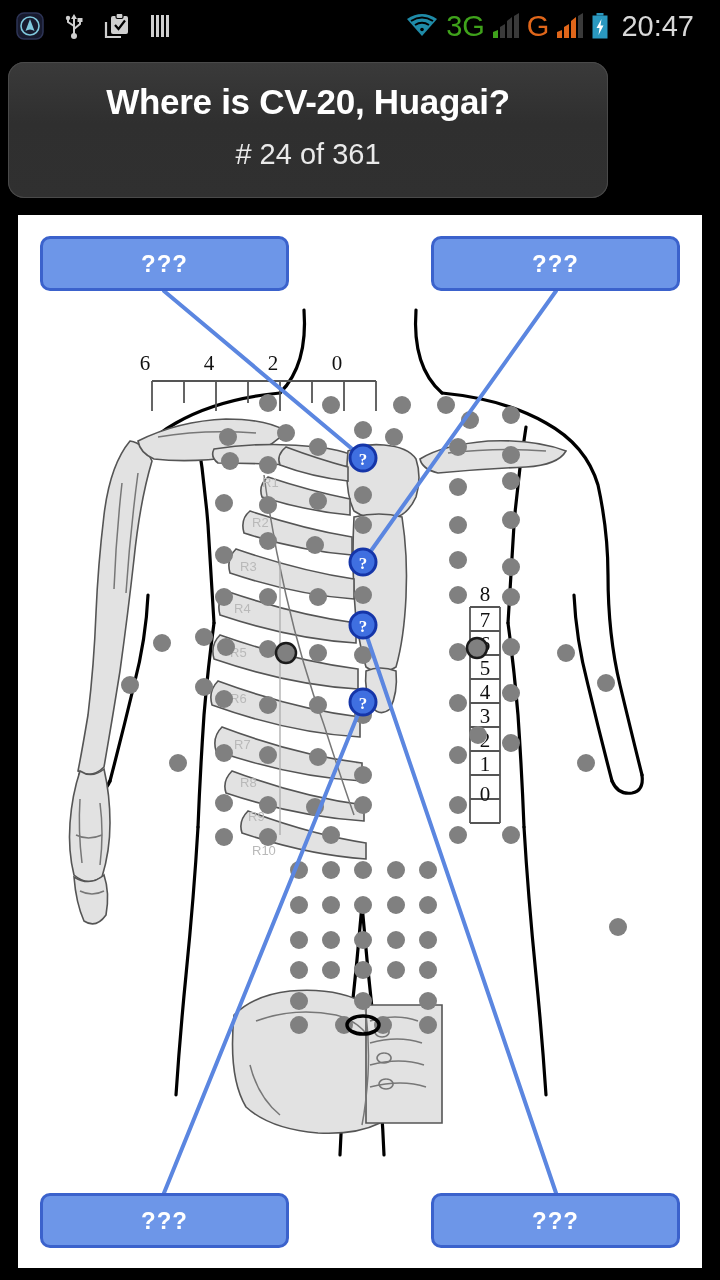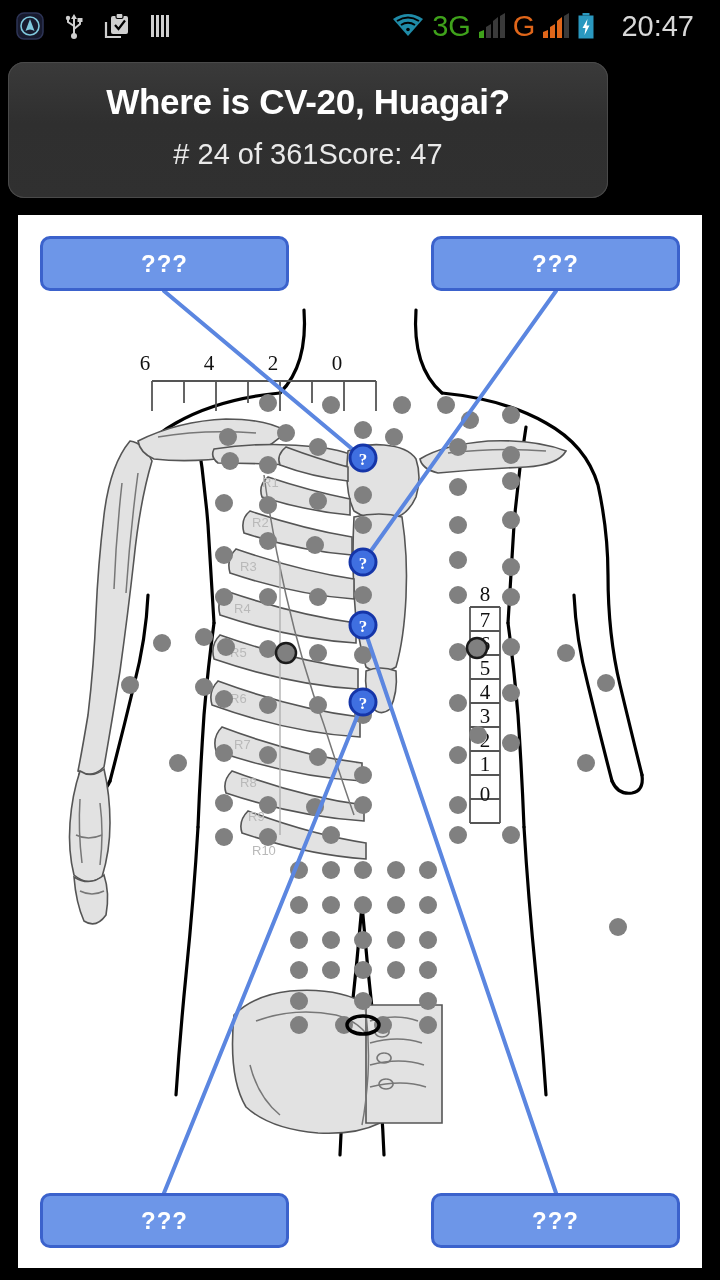--- a/index.html
+++ b/index.html
@@ -11,21 +11,21 @@
   }
   #app { position: relative; width: 720px; height: 1280px; background: #000; }
 
   
   .statusbar {
     position: absolute; left: 0; top: 0; width: 720px; height: 52px;
     background: #000; display: flex; align-items: center;
   }
   .sb-left { display: flex; align-items: center; gap: 20px; padding-left: 16px; }
   .sb-right { display: flex; align-items: center; gap: 7px; margin-left: auto; padding-right: 26px; }
-  .sb-clock { color: #d8d8d8; font-size: 29px; letter-spacing: 0px; margin-left: 19px;
+  .sb-clock { color: #d8d8d8; font-size: 29px; letter-spacing: 0px; margin-left: 5px;
               font-family: "Liberation Sans", sans-serif; }
   .icn { display: block; }
 
   
   .header {
     position: absolute; left: 8px; top: 62px; width: 600px; height: 136px;
     background: linear-gradient(#3a3a3a, #2f2f2f 45%, #303030);
     border-radius: 16px;
     box-shadow: 0 0 0 1px #4a4a4a inset, 0 3px 6px rgba(0,0,0,.8);
     padding: 10px 22px 0 22px;
@@ -141,21 +141,20 @@
         <path d="M10.5 7 L5.5 16 H8.5 L7.5 23 L12.5 13.5 H9.5 Z" fill="#ffffff"></path>
       </svg>
       <span class="sb-clock">20:47</span>
     </div>
   </div>
 
   <div class="header">
     <div class="header-title">Where is CV-20, Huagai?</div>
     <div class="header-stats">
       <span># 24 of 361</span>
-      <span>Score: 47</span>
     </div>
   </div>
 
   <div class="board">
 
     <svg id="bodylayer" class="layer" viewBox="0 0 684 1053">
 
       <g class="outline">
 
         <path d="M286 95 Q290 150 262 178"></path>

